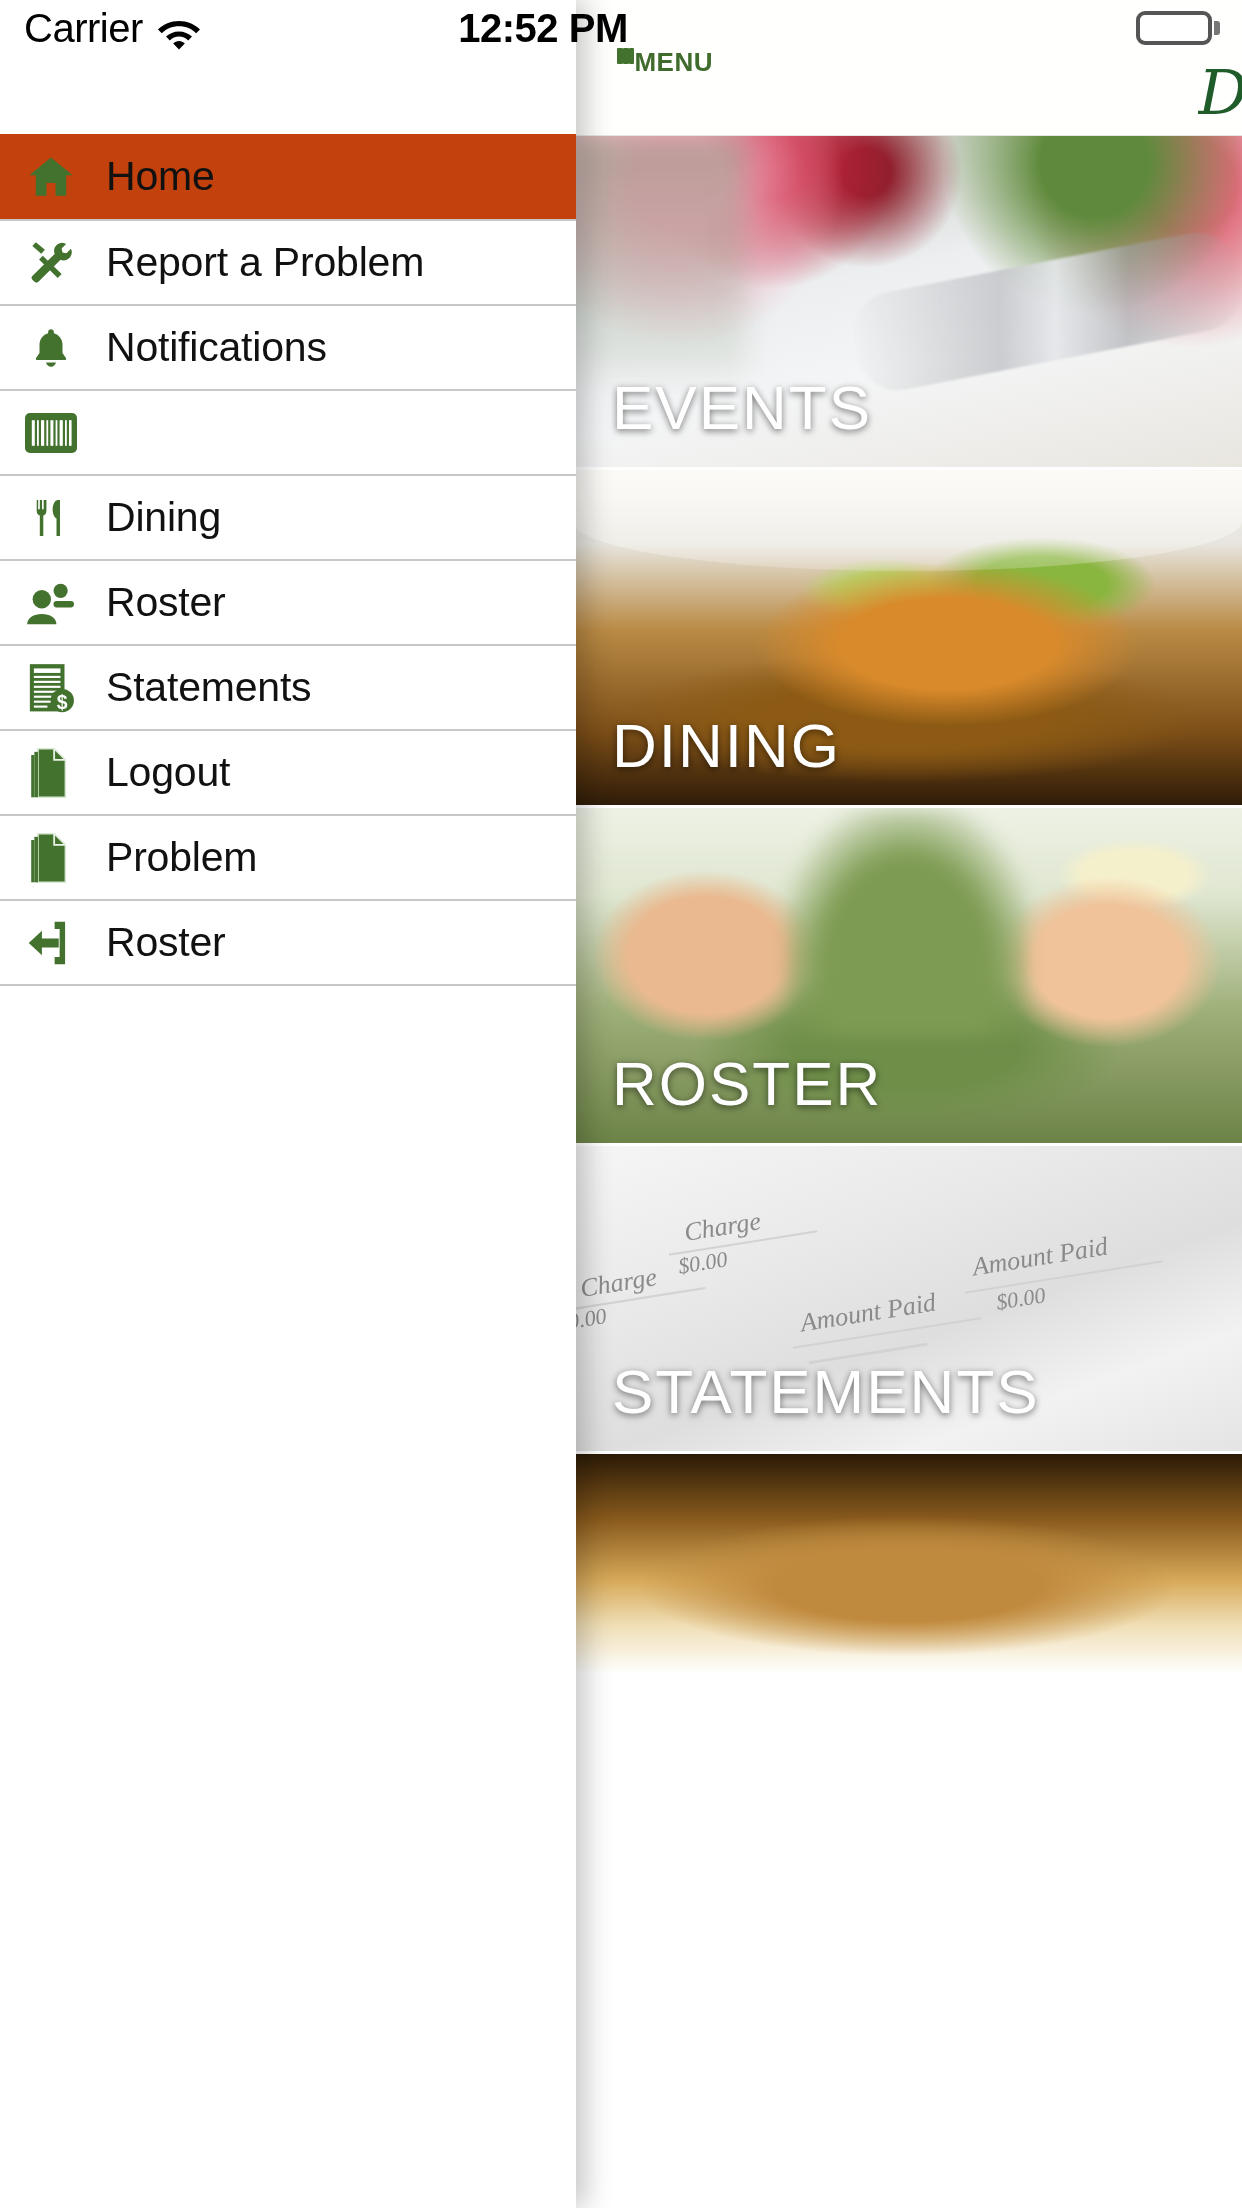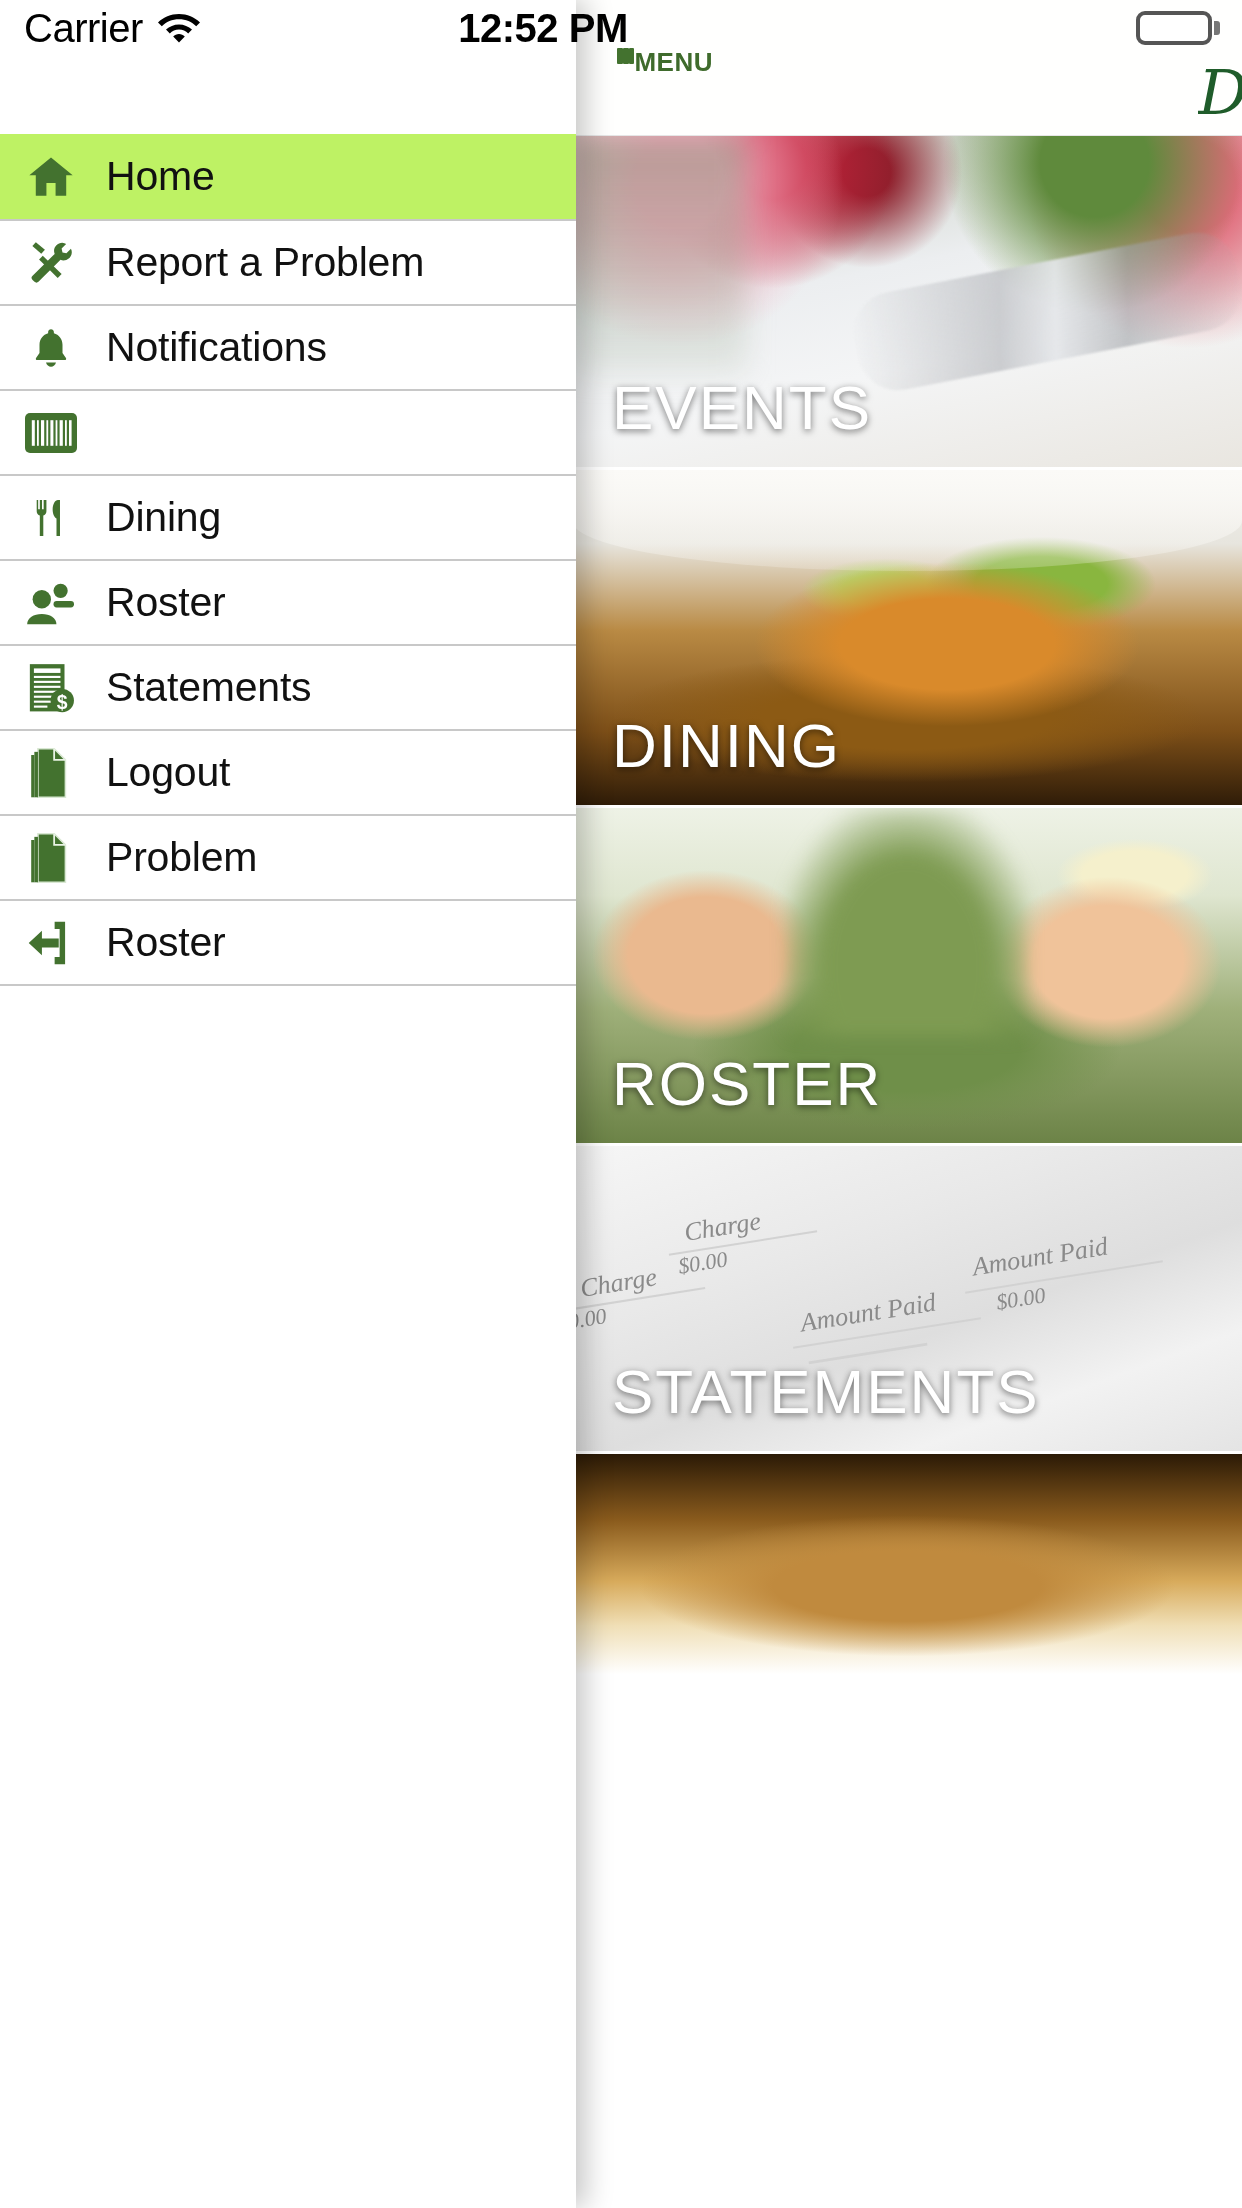--- a/index.html
+++ b/index.html
@@ -10,21 +10,21 @@
     overflow:hidden;
   }
   #screen { position:relative; width:1242px; height:2208px; overflow:hidden; background:#fff; }
 
   
   .statusbar {
     position:absolute; top:0; left:0; width:1242px; height:56px;
     display:flex; align-items:center; z-index:40;
     background:transparent;
   }
-  .sb-left { position:absolute; left:24px; display:flex; align-items:center; gap:14px; }
+  .sb-left { position:absolute; left:24px; display:flex; align-items:flex-end; gap:14px; }
   .sb-carrier { font-size:40px; color:#000; letter-spacing:-0.5px; }
   .sb-wifi { width:44px; height:32px; position:relative; }
   .sb-center { position:absolute; left:12px; width:1062px; text-align:center; }
   .sb-time { font-size:40px; font-weight:600; color:#000; letter-spacing:-0.5px; }
   .sb-right { position:absolute; right:22px; display:flex; align-items:center; }
   .battery-body {
     width:76px; height:34px; border:4px solid #555; border-radius:9px;
     padding:3px; background:#fff;
   }
   .battery-fill { width:100%; height:100%; background:#000; border-radius:3px; }
@@ -145,21 +145,21 @@
   }
   .drawer-top { height:134px; background:#ffffff; }
   .nav-list { width:576px; }
   .nav-item {
     position:relative; display:flex; align-items:center;
     height:85px; background:#ffffff;
     border-top:2px solid #c8c8c8;
     padding-left:12px;
   }
   .nav-item.first { border-top:none; }
-  .nav-item.active { background:#bef264; }
+  .nav-item.active { background:#c2410c; }
   .nav-icon {
     width:78px; min-width:78px; height:56px;
     display:flex; align-items:center; justify-content:center;
   }
   .nav-icon svg { display:block; }
   .nav-label {
     font-size:41px; color:#111; letter-spacing:-0.2px; margin-left:16px;
   }
   .nav-bottom-rule { border-top:2px solid #c8c8c8; width:576px; }
   .drawer-filler { background:#ffffff; height:760px; }

